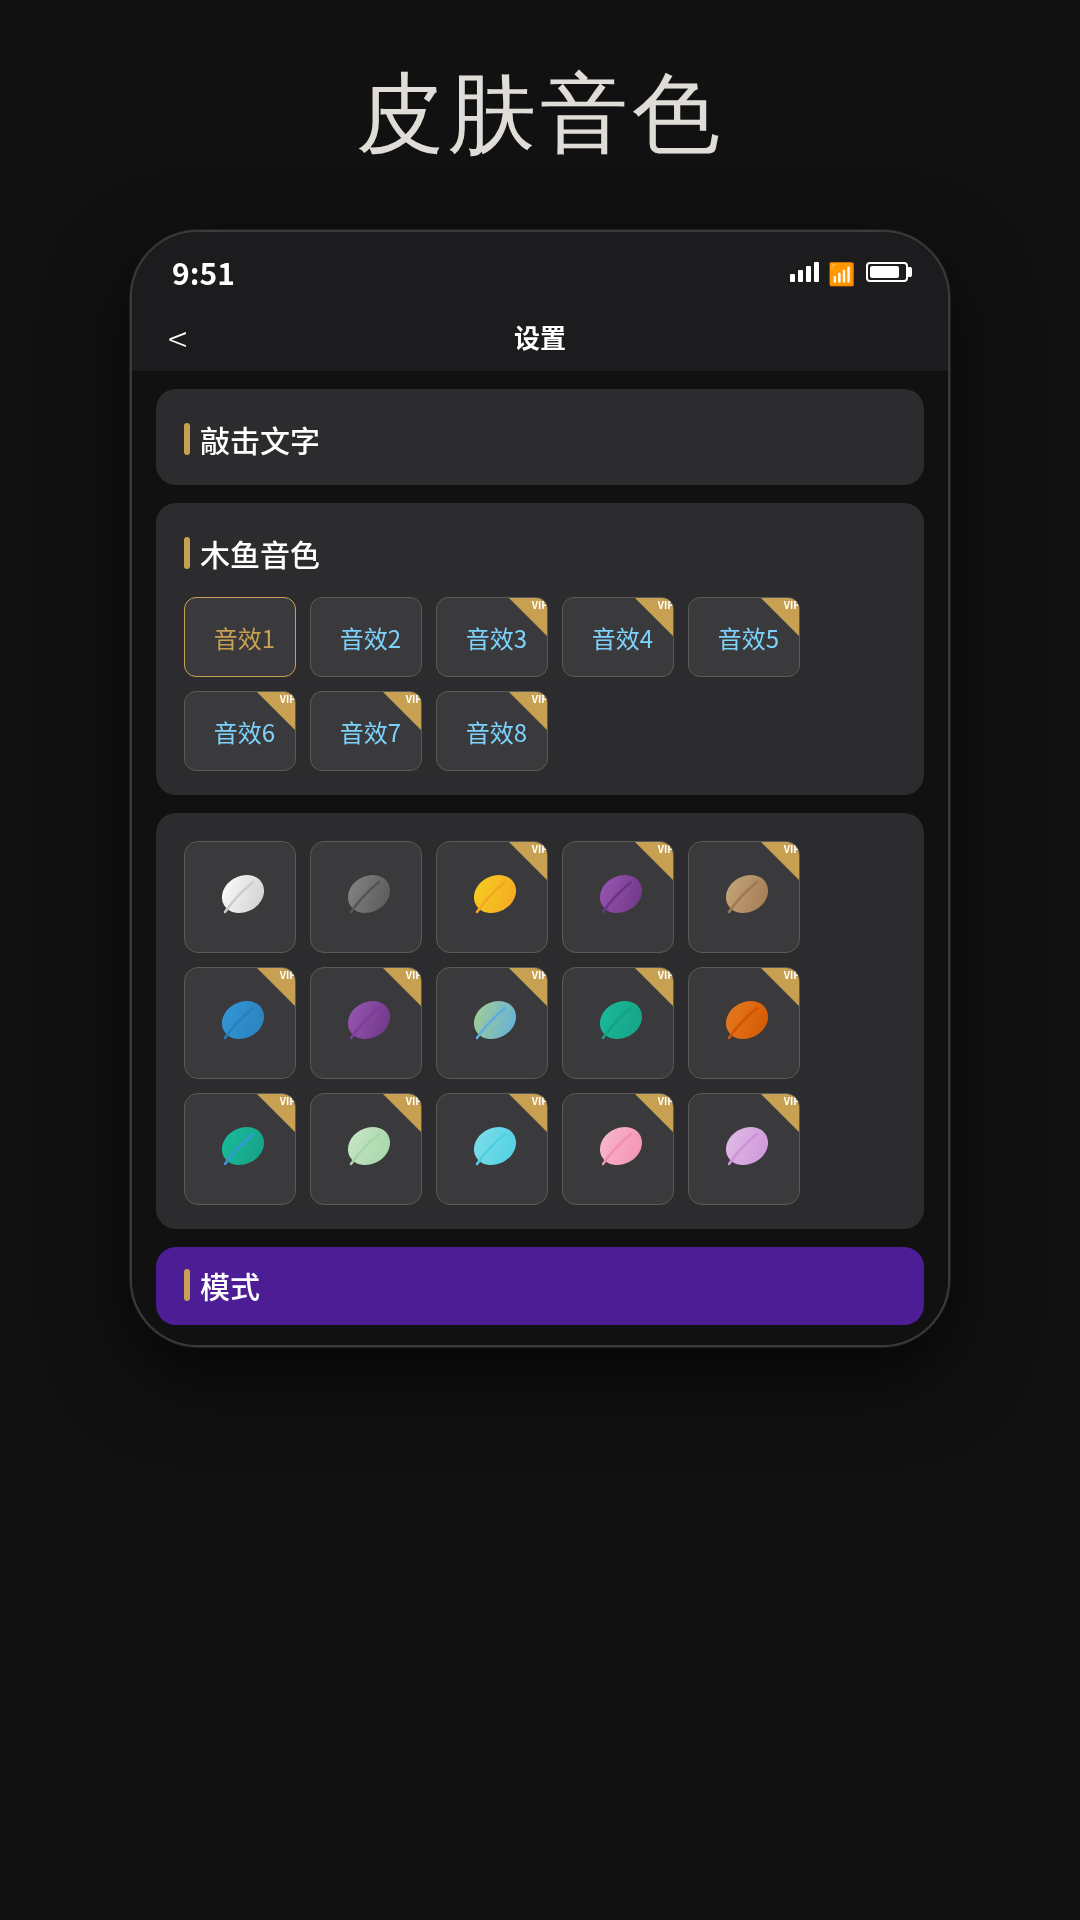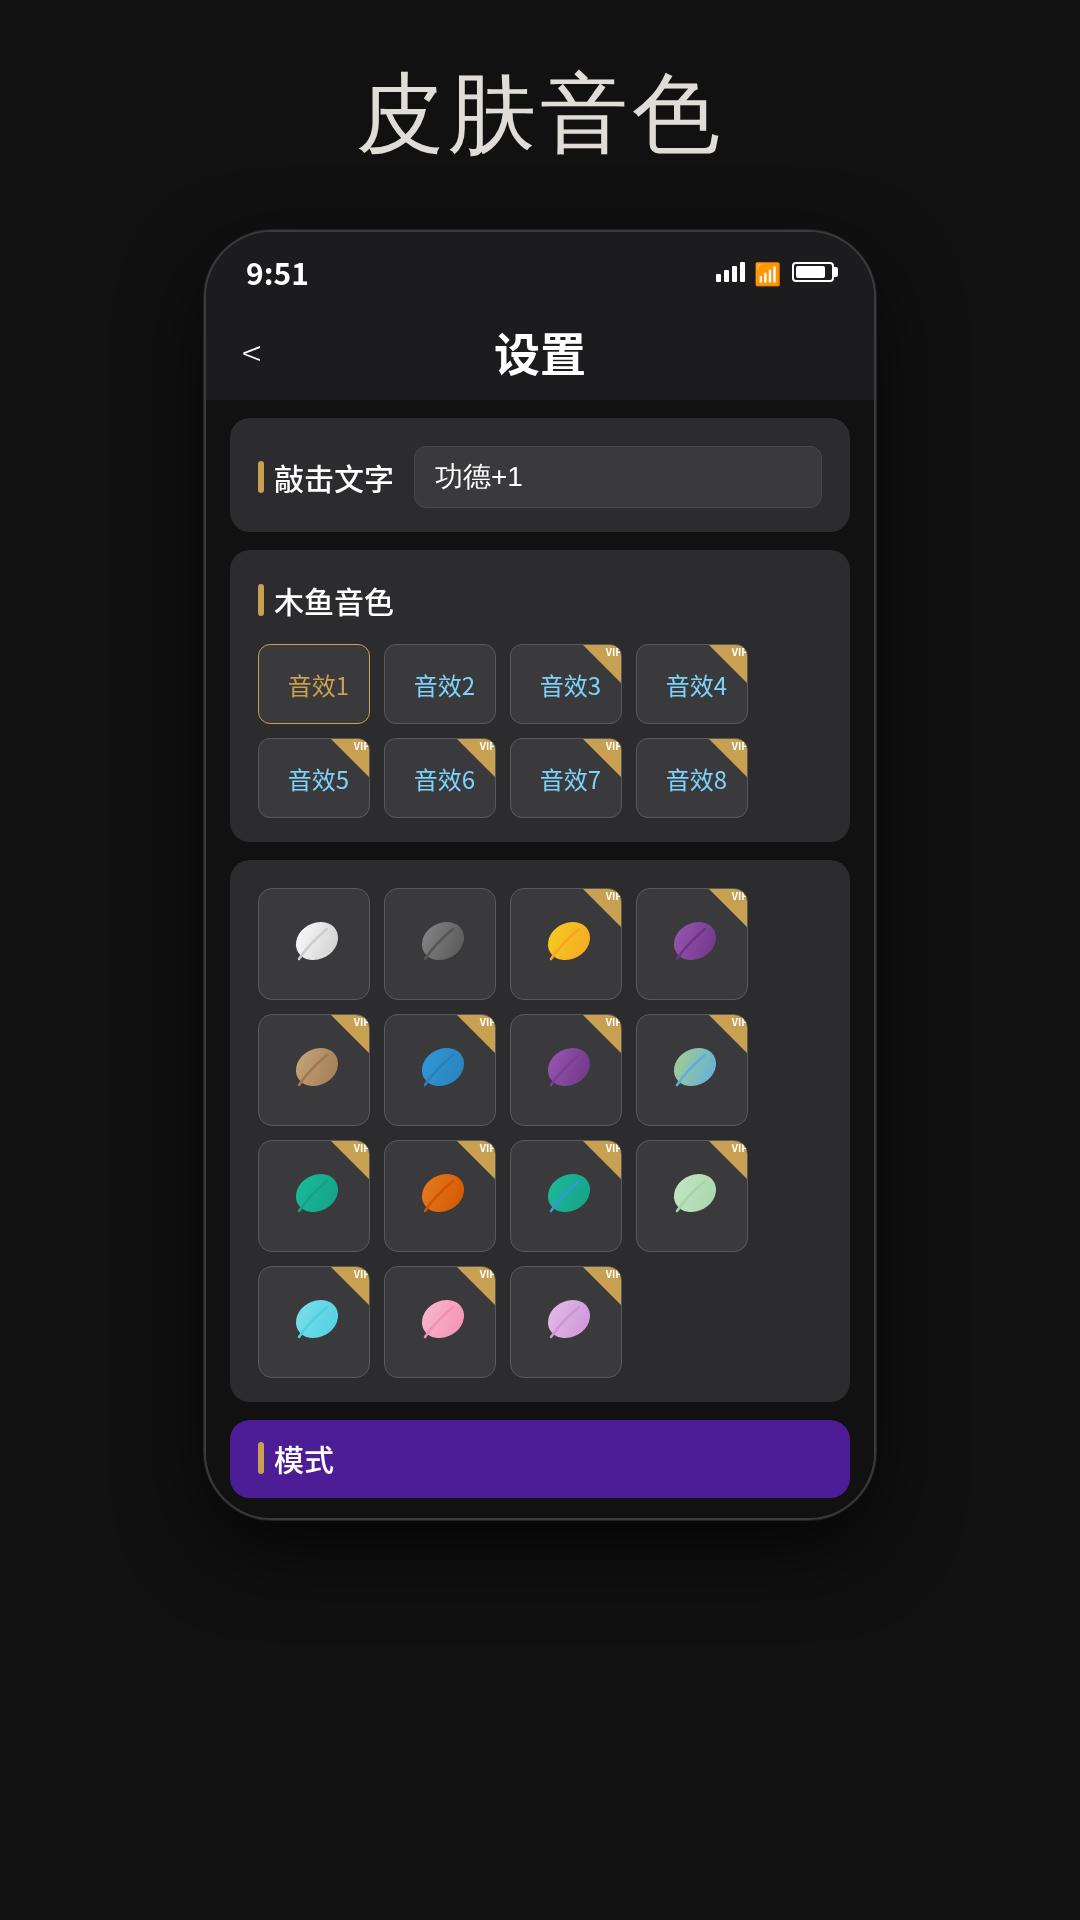--- a/index.html
+++ b/index.html
@@ -22,21 +22,21 @@
       font-size: 88px;
       font-weight: 400;
       line-height: 1.25;
       letter-spacing: 4px;
       font-family: 'STKaiti', 'KaiTi', 'STFangsong', serif;
     }
 
     
     .phone-mockup {
       margin-top: 60px;
-      width: 672px;
+      width: 820px;
       background: #1c1c1e;
       border-radius: 68px;
       border: 2.5px solid #3a3a3c;
       box-shadow: 0 0 0 1px #222, 0 30px 80px rgba(0,0,0,0.7);
       overflow: hidden;
       position: relative;
     }
 
     
     .status-bar {
@@ -112,21 +112,21 @@
     .nav-back {
       position: absolute;
       left: 36px;
       color: #fff;
       font-size: 36px;
       font-weight: 300;
       cursor: pointer;
     }
     .nav-title {
       color: #fff;
-      font-size: 46px;
+      font-size: 26px;
       font-weight: 600;
     }
 
     
     .scroll-content {
       background: #111111;
       padding: 0 0 20px;
       overflow: hidden;
     }
 
@@ -288,21 +288,20 @@
   <div class="nav-bar">
     <span class="nav-back">&lt;</span>
     <span class="nav-title">设置</span>
   </div>
 
   <div class="scroll-content">
 
     <div class="section-card">
       <div class="text-input-row">
         <span class="section-label">敲击文字</span>
-        <input class="text-field" type="text" value="功德+1" style="">
       </div>
     </div>
 
     <div class="section-card">
       <div class="section-title-row">
         <span class="section-label">木鱼音色</span>
       </div>
       <div class="sound-grid" id="sound-grid">
       <div class="sound-btn selected">
             <span class="btn-label">音效1</span>

